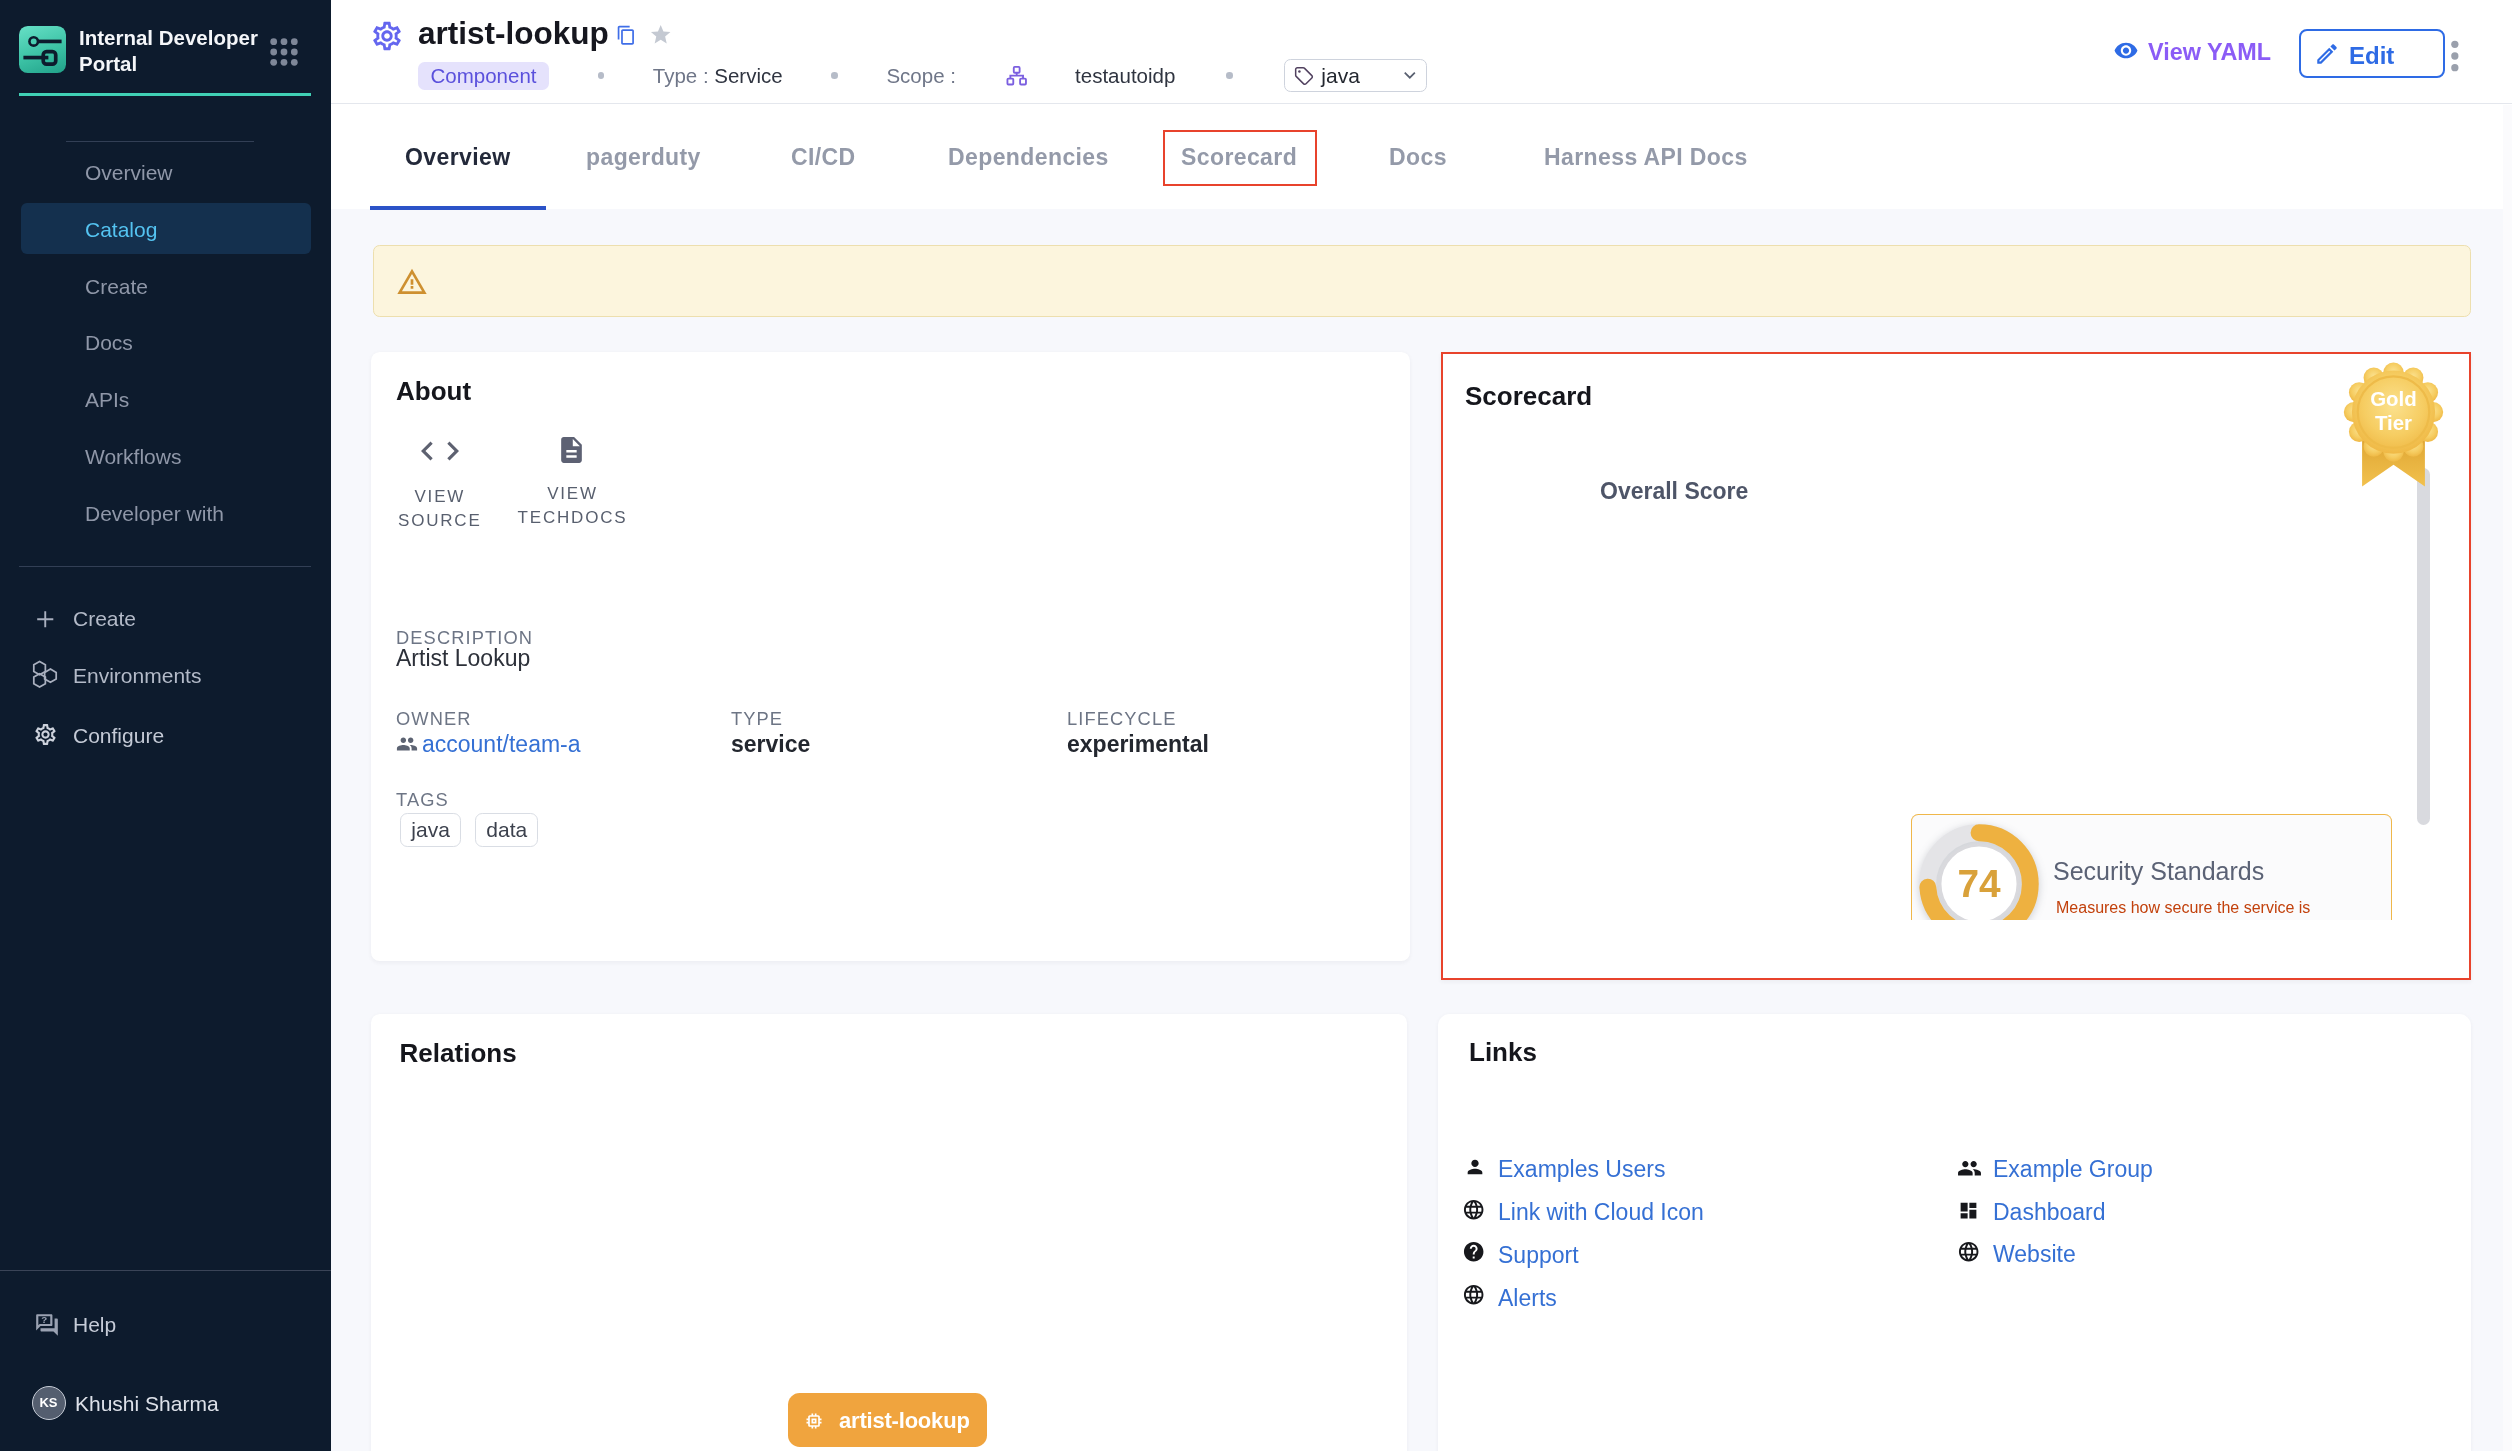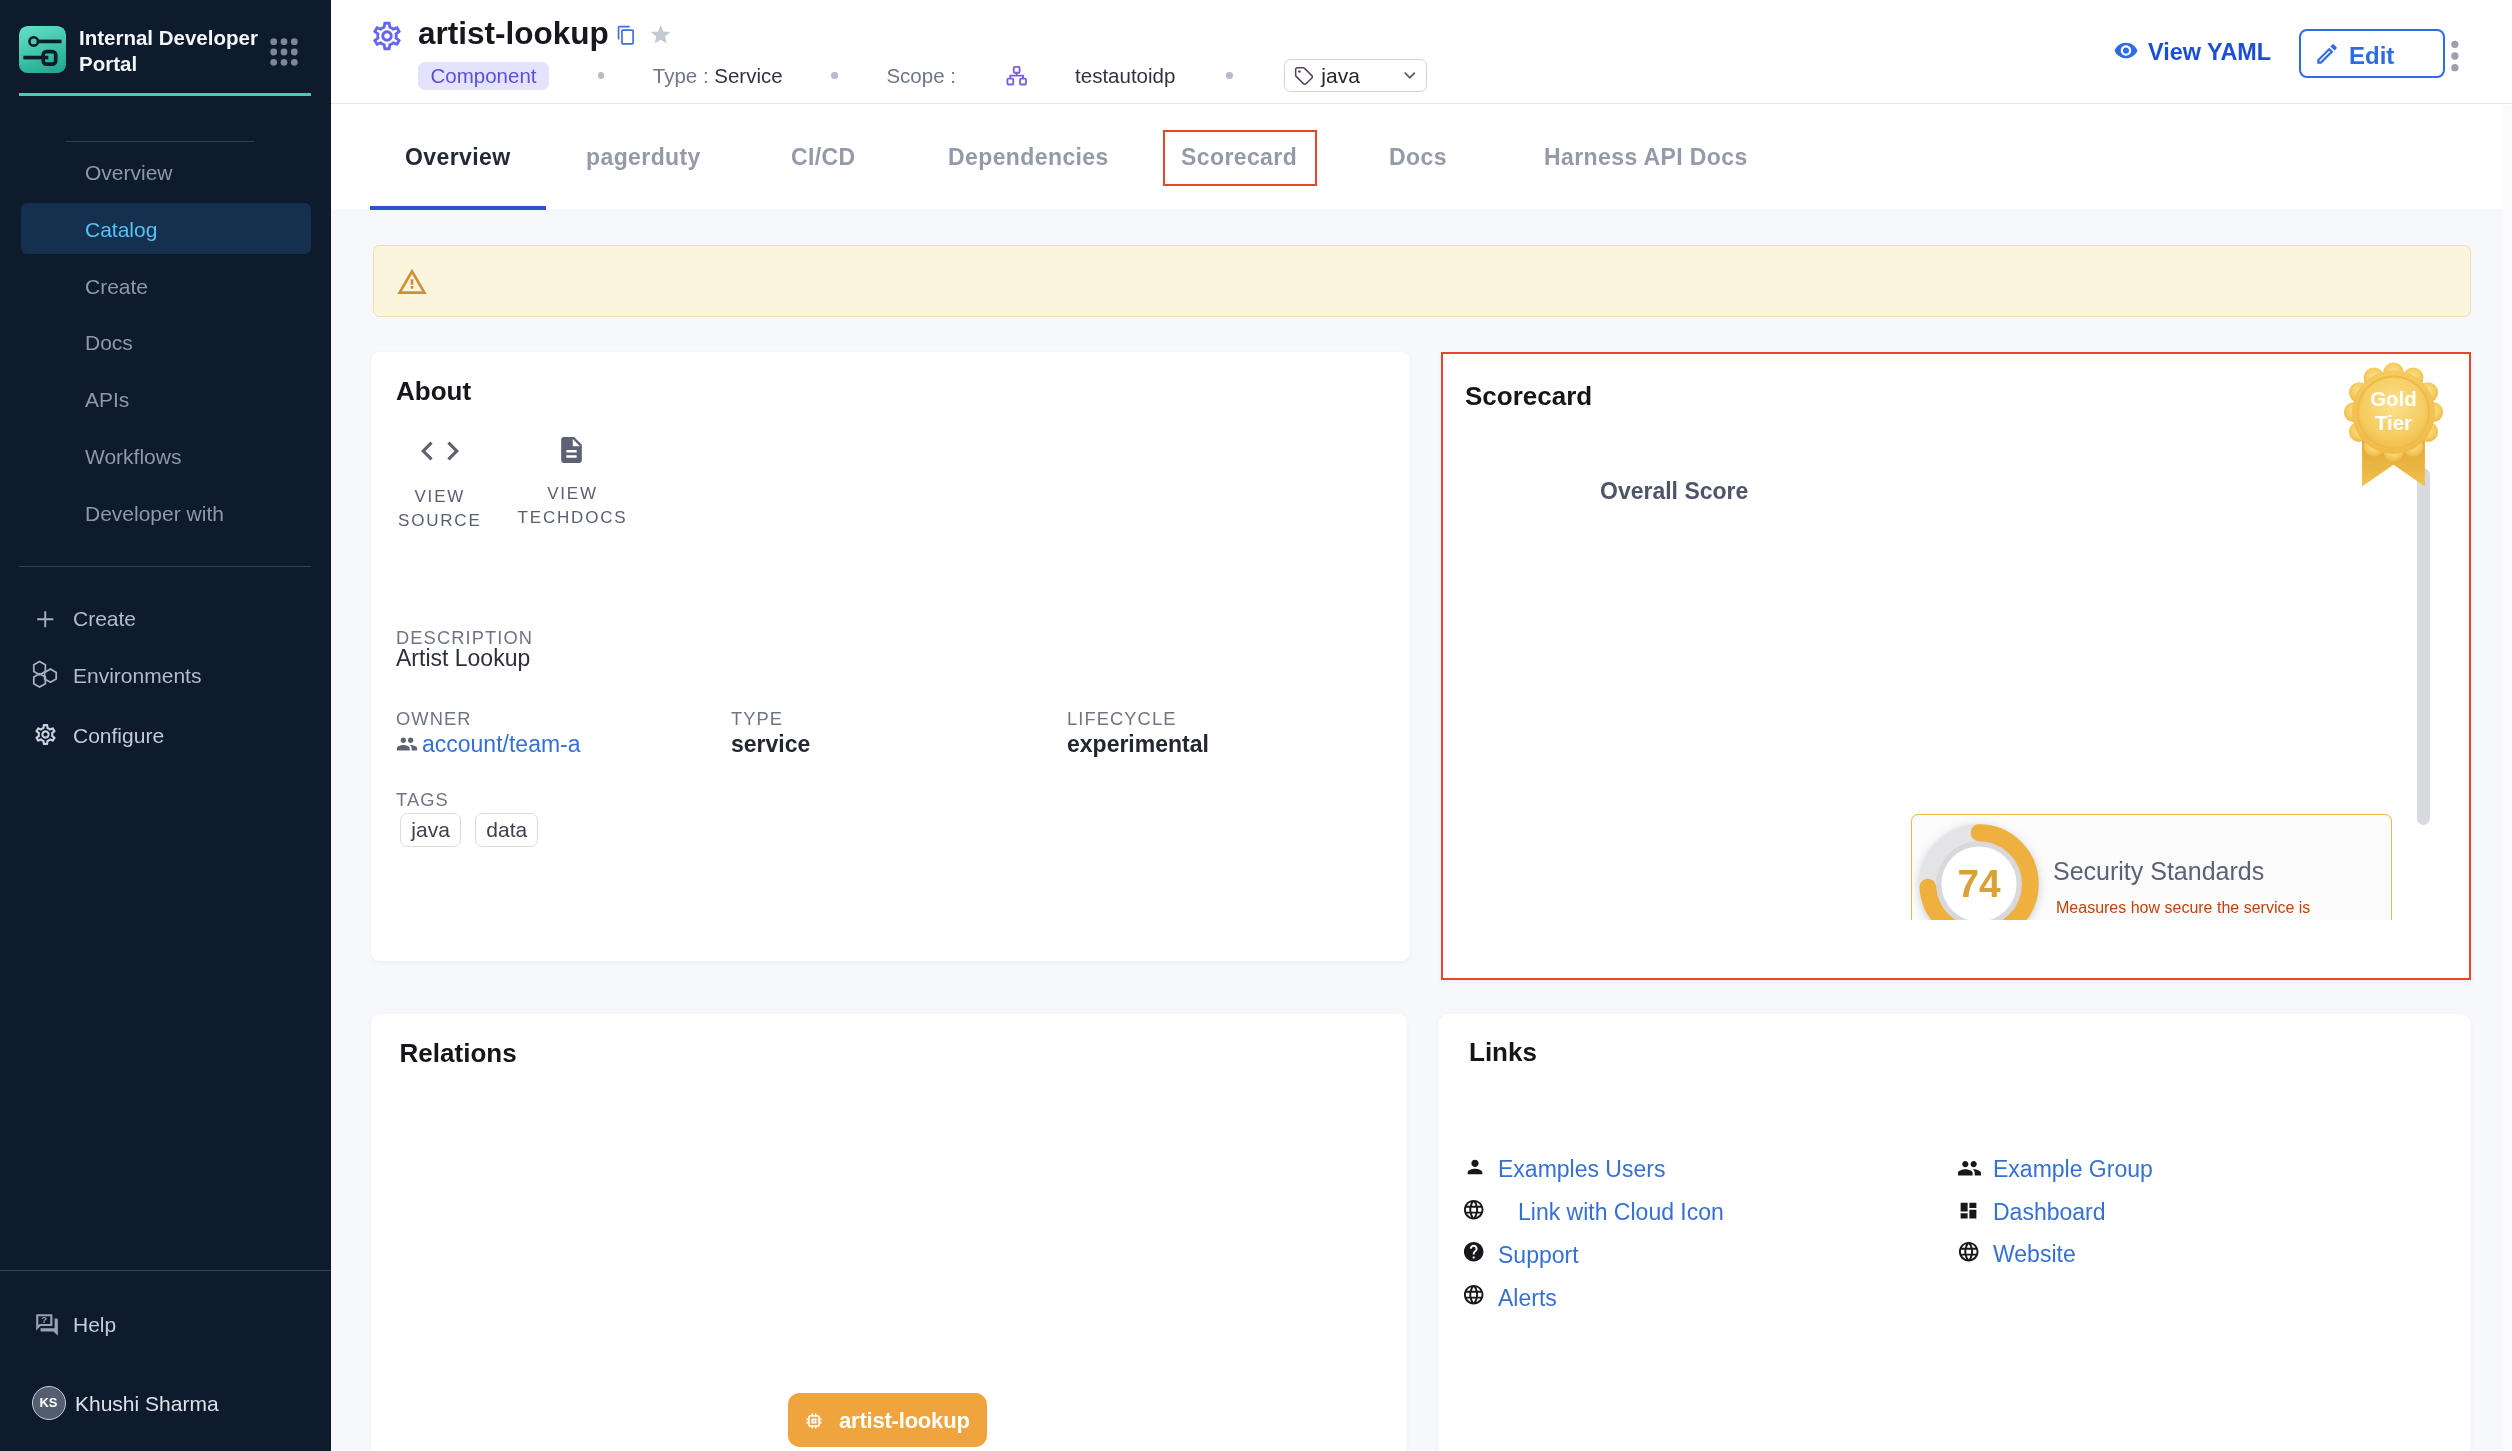--- a/index.html
+++ b/index.html
@@ -127,21 +127,21 @@
     <div style="font-size:21px;color:#23272f;margin-left:7.3px;">java</div>
     <svg style="margin-left:auto;margin-right:7.3px;" width="17.6" height="13" viewBox="0 0 24 18">
         <path fill="none" stroke="#596070" stroke-width="2.4" d="M5 5 L12 12 L19 5"></path>
       </svg>
   </div>
 </div>
 
 <svg class="abs" style="left:2112px;top:38px;" width="28" height="25" viewBox="0 0 24 24">
     <path fill="#2e6be5" d="M12 4.5C7 4.5 2.73 7.61 1 12c1.73 4.39 6 7.5 11 7.5s9.27-3.11 11-7.5c-1.73-4.39-6-7.5-11-7.5zM12 17c-2.76 0-5-2.24-5-5s2.24-5 5-5 5 2.24 5 5-2.24 5-5 5zm0-8c-1.66 0-3 1.34-3 3s1.34 3 3 3 3-1.34 3-3-1.34-3-3-3z"></path>
   </svg>
-<div class="abs" style="left:2148px;top:39px;font-size:23.4px;font-weight:700;color:#1d4ed8;">View YAML</div>
+<div class="abs" style="left:2148px;top:39px;font-size:23.4px;font-weight:700;color:#8b5cf6;">View YAML</div>
 <div class="abs" style="left:2299px;top:29px;width:146px;height:49px;border:2.2px solid #2e6be5;border-radius:8px;background:#fff;"></div>
 <svg class="abs" style="left:2314px;top:41px;" width="26" height="26" viewBox="0 0 24 24">
     <path fill="#2e6be5" d="M14.06 9.02l.92.92L5.92 19H5v-.92l9.06-9.06M17.66 3c-.25 0-.51.1-.7.29l-1.83 1.83 3.75 3.75 1.83-1.83c.39-.39.39-1.02 0-1.41l-2.34-2.34c-.2-.2-.45-.29-.71-.29zm-3.6 3.19L3 17.25V21h3.75L17.81 9.94l-3.75-3.75z"></path>
   </svg>
 <div class="abs" style="left:2349px;top:42px;font-size:24px;font-weight:700;color:#2e6be5;">Edit</div>
 <svg class="abs" style="left:2449px;top:40px;" width="11.7" height="32" viewBox="0 0 16 44">
     <g fill="#9aa0ac">
       <circle cx="8" cy="6" r="5"></circle>
       <circle cx="8" cy="22" r="5"></circle>
       <circle cx="8" cy="38" r="5"></circle>
@@ -258,21 +258,21 @@
 <div class="card" style="left:1438px;top:1014px;width:1033px;height:499px;border-radius:11.7px;">
   <div class="abs" style="left:31px;top:23.4px;font-size:26px;font-weight:700;color:#15161c;">Links</div>
 
   <svg class="abs" style="left:26px;top:142px;" width="22" height="22" viewBox="0 0 24 24">
       <path fill="#17181c" d="M12 12c2.21 0 4-1.79 4-4s-1.79-4-4-4-4 1.79-4 4 1.79 4 4 4zm0 2c-2.67 0-8 1.34-8 4v2h16v-2c0-2.66-5.33-4-8-4z"></path>
     </svg>
   <div class="abs link" style="left:60px;top:142px;font-size:23px;">Examples Users</div>
   <svg class="abs" style="left:24px;top:184px;" width="23.4" height="23.4" viewBox="0 0 24 24">
       <path fill="#17181c" d="M11.99 2C6.47 2 2 6.48 2 12s4.47 10 9.99 10C17.52 22 22 17.52 22 12S17.52 2 11.99 2zm6.93 6h-2.95c-.32-1.25-.78-2.45-1.38-3.56 1.84.63 3.37 1.91 4.33 3.56zM12 4.04c.83 1.2 1.48 2.53 1.91 3.96h-3.82c.43-1.43 1.08-2.76 1.91-3.96zM4.26 14C4.1 13.36 4 12.69 4 12s.1-1.36.26-2h3.38c-.08.66-.14 1.32-.14 2 0 .68.06 1.34.14 2H4.26zm.82 2h2.95c.32 1.25.78 2.45 1.38 3.56-1.84-.63-3.37-1.9-4.33-3.56zm2.95-8H5.08c.96-1.66 2.49-2.93 4.33-3.56C8.81 5.55 8.35 6.75 8.03 8zM12 19.96c-.83-1.2-1.48-2.53-1.91-3.96h3.82c-.43 1.43-1.08 2.76-1.91 3.96zM14.34 14H9.66c-.09-.66-.16-1.32-.16-2 0-.68.07-1.35.16-2h4.68c.09.65.16 1.32.16 2 0 .68-.07 1.34-.16 2zm.25 5.56c.6-1.11 1.06-2.31 1.38-3.56h2.95c-.96 1.65-2.49 2.93-4.33 3.56zM16.36 14c.08-.66.14-1.32.14-2 0-.68-.06-1.34-.14-2h3.38c.16.64.26 1.31.26 2s-.1 1.36-.26 2h-3.38z"></path>
     </svg>
-  <div class="abs link" style="left:60px;top:185px;font-size:23px;margin-left:20px;">Link with Cloud Icon</div>
+  <div class="abs link" style="left:60px;top:185px;font-size:23px;">Link with Cloud Icon</div>
   <svg class="abs" style="left:24px;top:226px;" width="23.4" height="23.4" viewBox="0 0 24 24">
       <path fill="#17181c" d="M12 2C6.48 2 2 6.48 2 12s4.48 10 10 10 10-4.48 10-10S17.52 2 12 2zm1 17h-2v-2h2v2zm2.07-7.75l-.9.92C13.45 12.9 13 13.5 13 15h-2v-.5c0-1.1.45-2.1 1.17-2.83l1.24-1.26c.37-.36.59-.86.59-1.41 0-1.1-.9-2-2-2s-2 .9-2 2H8c0-2.21 1.79-4 4-4s4 1.79 4 4c0 .88-.36 1.68-.93 2.25z"></path>
     </svg>
   <div class="abs link" style="left:60px;top:228px;font-size:23px;">Support</div>
   <svg class="abs" style="left:24px;top:269px;" width="23.4" height="23.4" viewBox="0 0 24 24">
       <path fill="#17181c" d="M11.99 2C6.47 2 2 6.48 2 12s4.47 10 9.99 10C17.52 22 22 17.52 22 12S17.52 2 11.99 2zm6.93 6h-2.95c-.32-1.25-.78-2.45-1.38-3.56 1.84.63 3.37 1.91 4.33 3.56zM12 4.04c.83 1.2 1.48 2.53 1.91 3.96h-3.82c.43-1.43 1.08-2.76 1.91-3.96zM4.26 14C4.1 13.36 4 12.69 4 12s.1-1.36.26-2h3.38c-.08.66-.14 1.32-.14 2 0 .68.06 1.34.14 2H4.26zm.82 2h2.95c.32 1.25.78 2.45 1.38 3.56-1.84-.63-3.37-1.9-4.33-3.56zm2.95-8H5.08c.96-1.66 2.49-2.93 4.33-3.56C8.81 5.55 8.35 6.75 8.03 8zM12 19.96c-.83-1.2-1.48-2.53-1.91-3.96h3.82c-.43 1.43-1.08 2.76-1.91 3.96zM14.34 14H9.66c-.09-.66-.16-1.32-.16-2 0-.68.07-1.35.16-2h4.68c.09.65.16 1.32.16 2 0 .68-.07 1.34-.16 2zm.25 5.56c.6-1.11 1.06-2.31 1.38-3.56h2.95c-.96 1.65-2.49 2.93-4.33 3.56zM16.36 14c.08-.66.14-1.32.14-2 0-.68-.06-1.34-.14-2h3.38c.16.64.26 1.31.26 2s-.1 1.36-.26 2h-3.38z"></path>
     </svg>
   <div class="abs link" style="left:60px;top:271px;font-size:23px;">Alerts</div>
 
   <svg class="abs" style="left:519px;top:144px;" width="25" height="20.5" viewBox="0 0 24 18">

